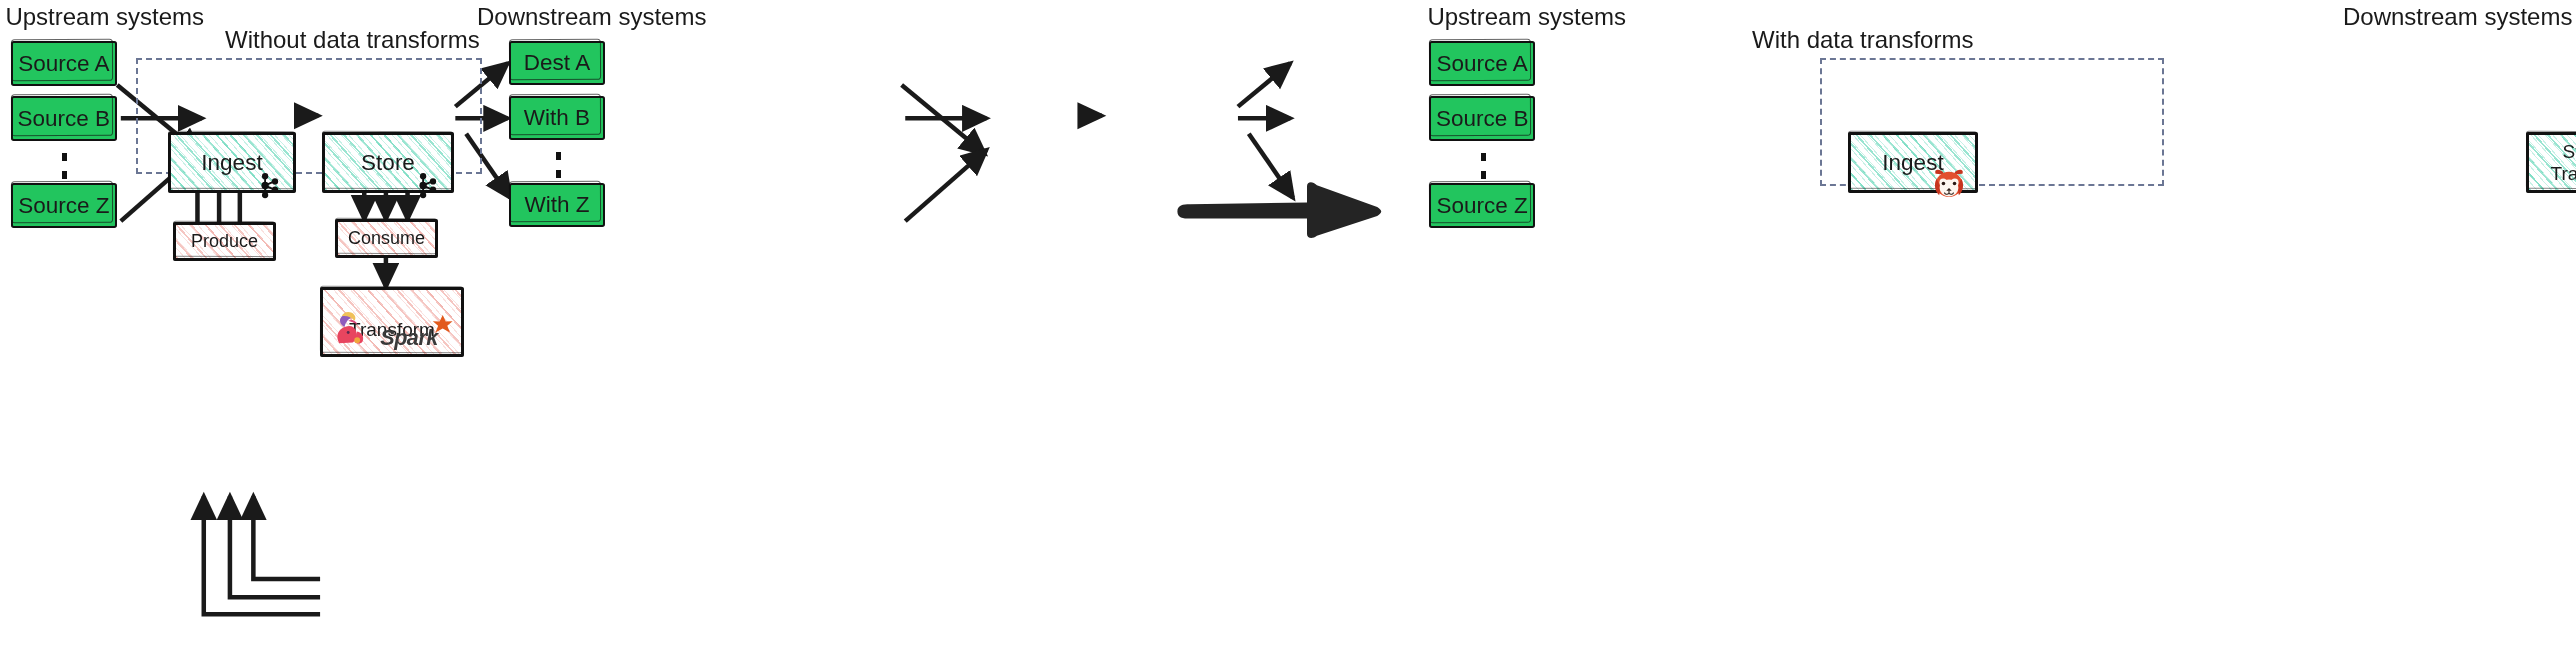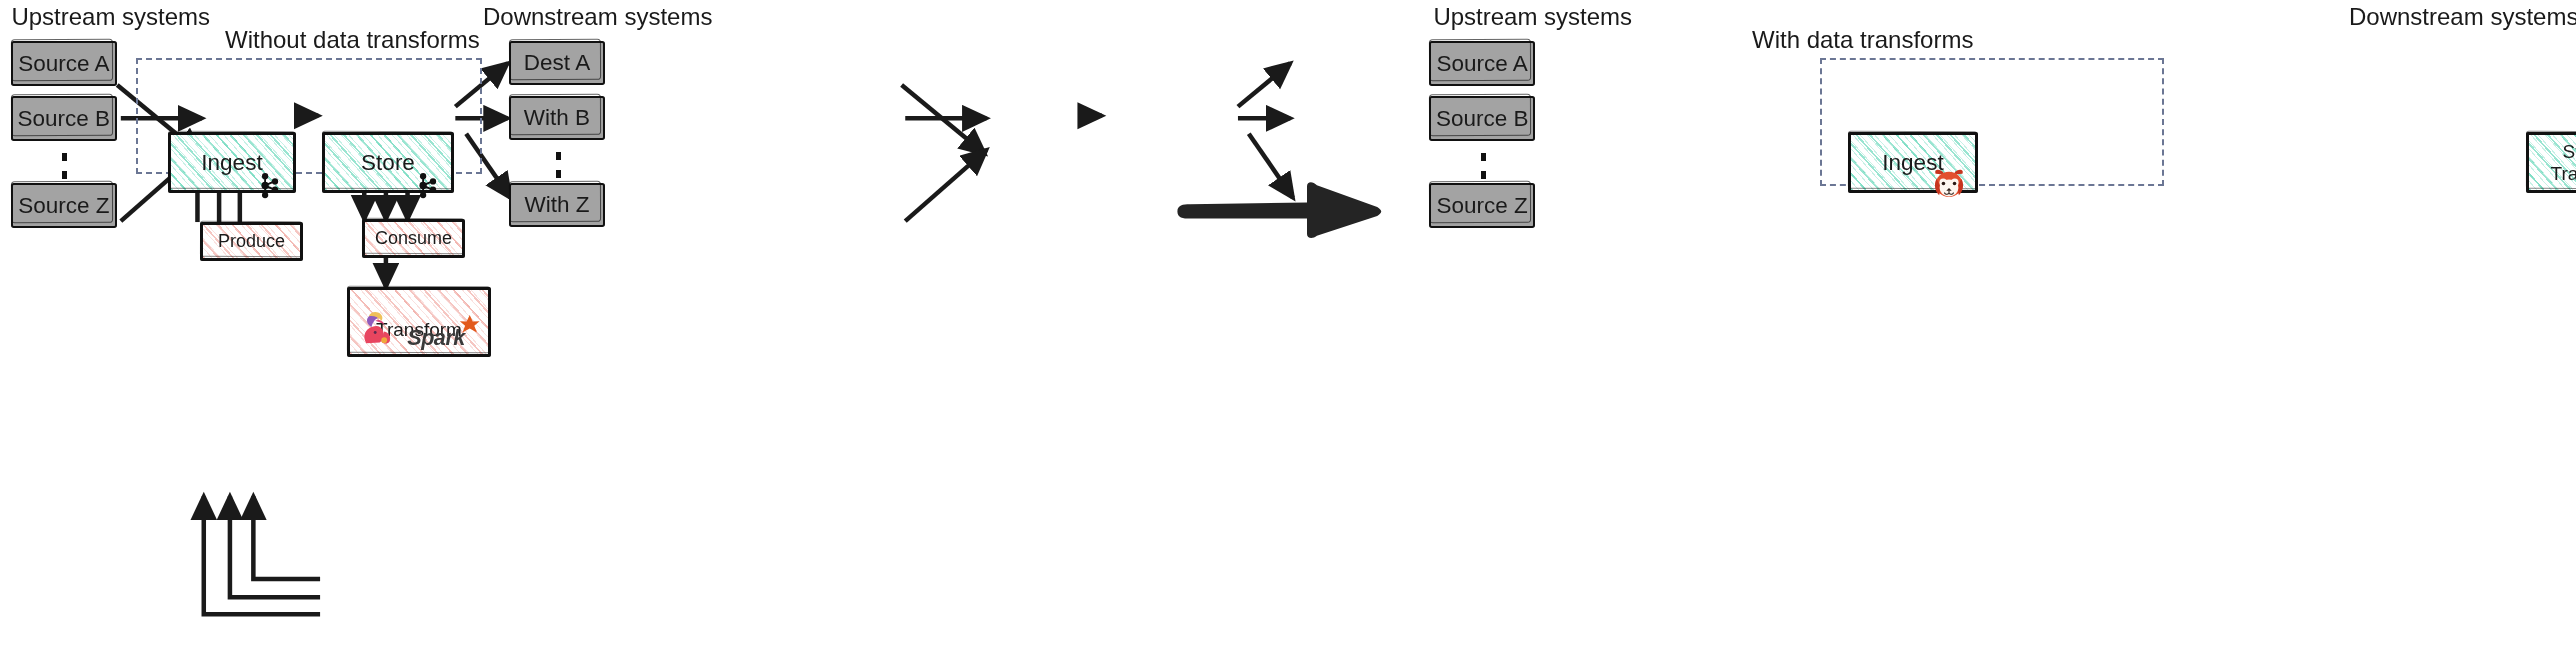--- a/index.html
+++ b/index.html
@@ -3,25 +3,25 @@
 <meta charset="utf-8">
 <style>
   html,body{margin:0;padding:0;background:#ffffff;}
   body{width:2576px;height:665px;position:relative;overflow:hidden;
        font-family:"Liberation Sans","DejaVu Sans",sans-serif;color:#1a1a1a;}
 
   .panel{position:absolute;top:0;height:665px;}
   #panel-left{left:0;width:1154px;}
   #panel-right{left:1422px;width:1154px;}
 
-  .hdr{position:absolute;font-size:24px;color:#1a1a1a;white-space:nowrap;margin-left:6px;}
+  .hdr{position:absolute;font-size:24px;color:#1a1a1a;white-space:nowrap;}
   .sec-title{position:absolute;font-size:24px;color:#1a1a1a;white-space:nowrap;}
 
   
-  .box{position:absolute;box-sizing:border-box;background:#a3a3a3;
+  .box{position:absolute;box-sizing:border-box;background:#22c55e;
        display:flex;align-items:center;justify-content:center;
        font-size:22.5px;color:#1a1a1a;white-space:pre-line;text-align:center;
        border:2.7px solid #111;border-radius:2.7px;}
   .box::before{content:"";position:absolute;left:-1.8px;right:1.8px;top:-3.6px;bottom:2.7px;
        border:1.8px solid #111;border-radius:3.6px;opacity:.65;
        transform:rotate(-.25deg);pointer-events:none;}
   .box span{position:relative;z-index:2;}
 
   
   .proc{position:absolute;box-sizing:border-box;border:3.2px solid #111;border-radius:1.8px;
@@ -30,21 +30,21 @@
   .proc::after{content:"";position:absolute;left:-2.7px;right:-2.7px;top:-4.5px;bottom:1.8px;
         border:1.8px solid #111;border-radius:2.7px;opacity:.5;transform:rotate(.2deg);}
   .proc .lbl{position:relative;z-index:3;}
   .hatch-green{background:
       repeating-linear-gradient(48deg, rgba(45,201,160,.48) 0 1.8px, rgba(255,255,255,0) 1.8px 10px),
       repeating-linear-gradient(48deg, rgba(45,201,160,.26) 0 0.9px, rgba(255,255,255,0) 0.9px 5.4px),
       #ffffff; margin-top: 48px;}
   .hatch-pink{background:
       repeating-linear-gradient(48deg, rgba(232,120,110,.42) 0 1.8px, rgba(255,255,255,0) 1.8px 10.8px),
       repeating-linear-gradient(48deg, rgba(232,120,110,.22) 0 0.9px, rgba(255,255,255,0) 0.9px 6.3px),
-      #ffffff; margin-left: 27px;}
+      #ffffff;}
 
   .dashbox{position:absolute;box-sizing:border-box;border:2.3px dashed #6b7694;background:transparent;}
 
   .vdots{position:absolute;width:4.5px;background:
       repeating-linear-gradient(to bottom,#111 0 8px,rgba(0,0,0,0) 8px 18px);}
 
   svg.layer{position:absolute;left:0;top:0;width:2576px;height:665px;overflow:visible;}
   .ar{stroke:#1a1a1a;stroke-width:5;fill:none;stroke-linecap:butt;}
 
   .ico{position:absolute;z-index:4;}

